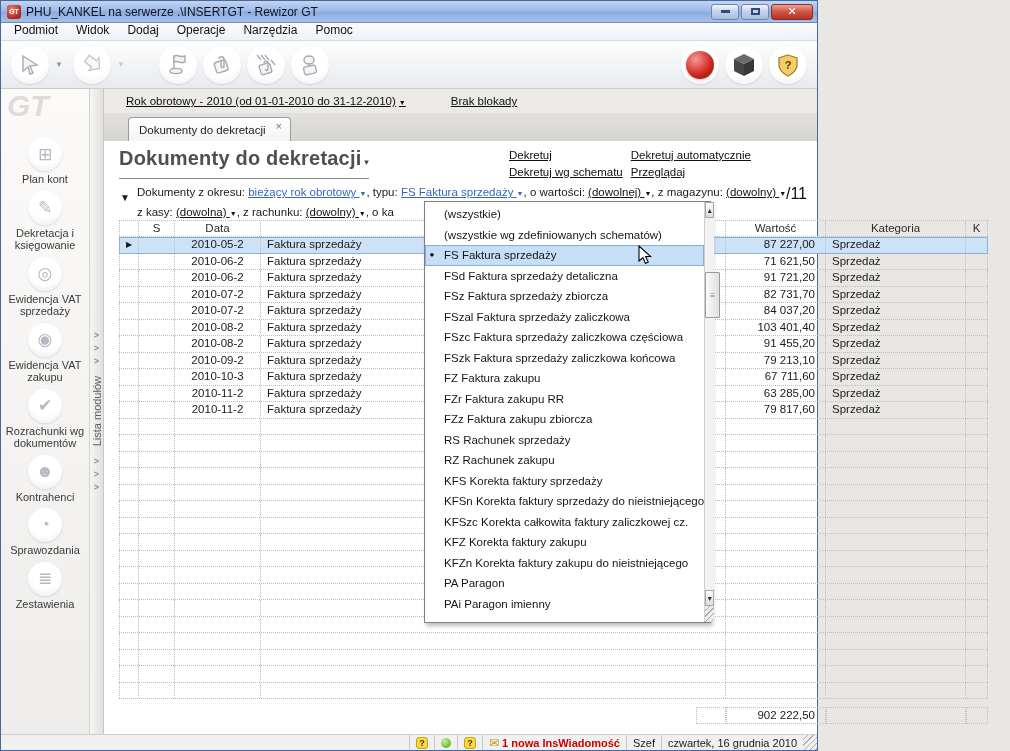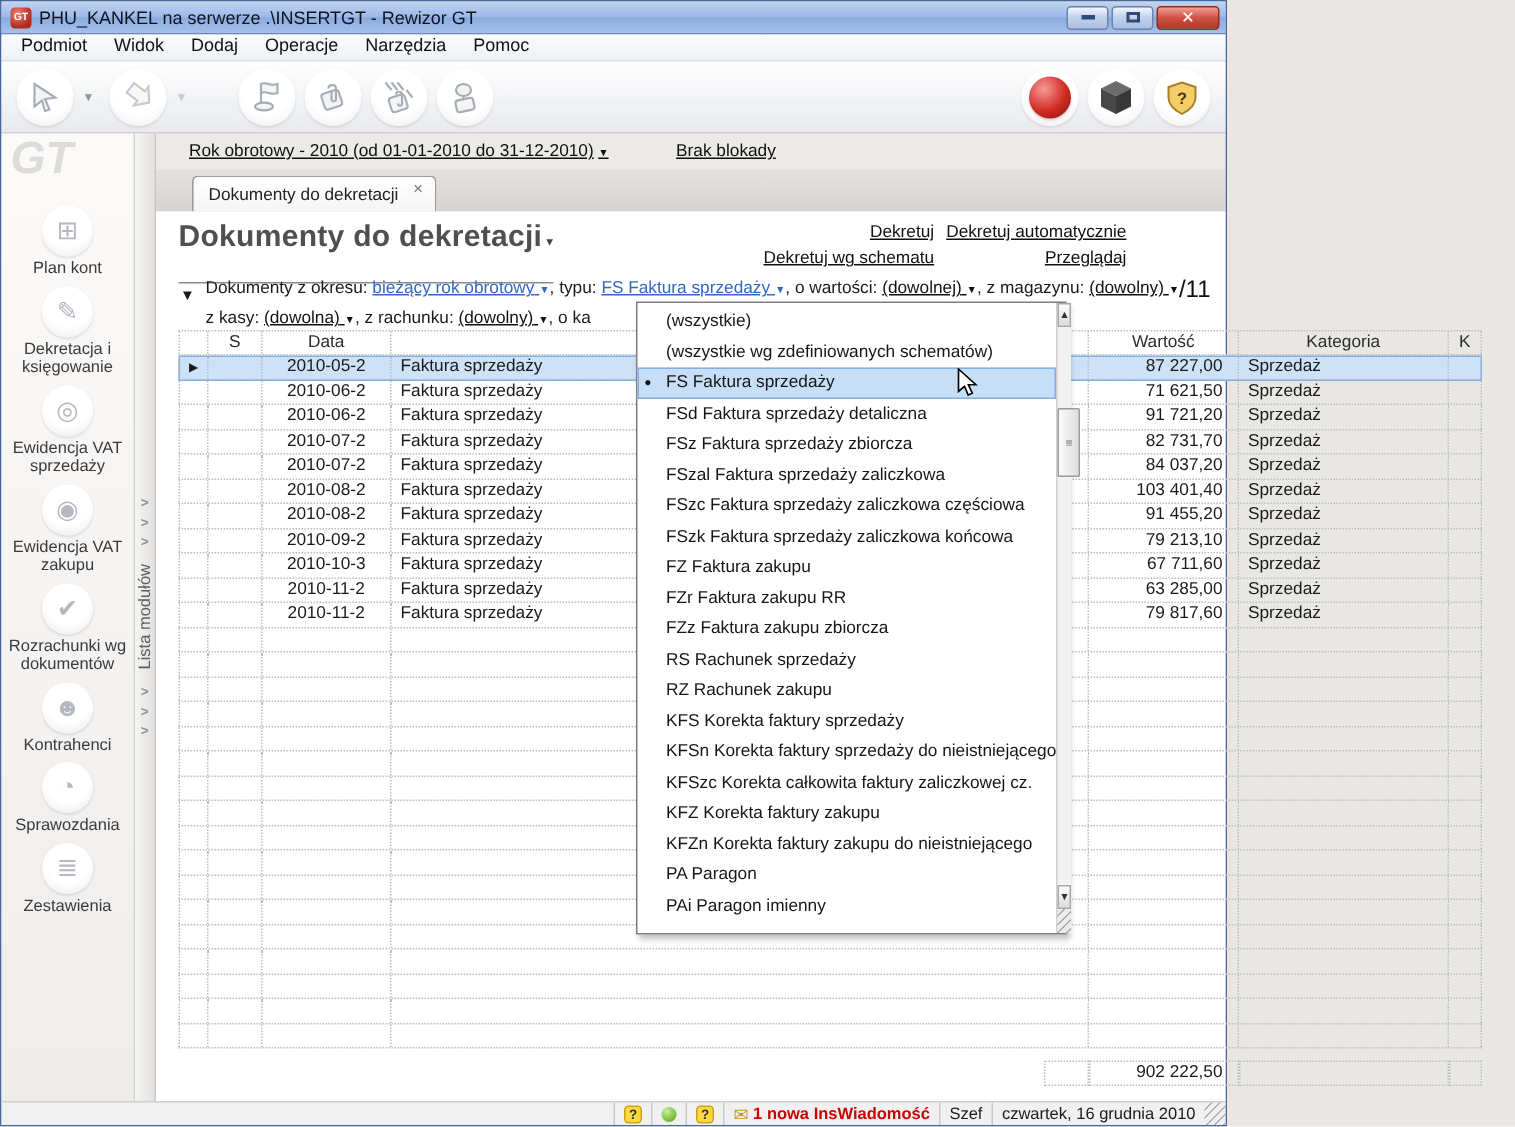--- a/index.html
+++ b/index.html
@@ -55,24 +55,24 @@
   .lock-link { margin-left:45px; }
 
   .tabstrip { height:28px; background:linear-gradient(#e3e1de,#d6d4d1); display:flex; align-items:flex-end; padding-left:24px; }
   .tab { height:24px; background:linear-gradient(#ffffff,#f4f4f4); border:1px solid #9b9b9b; border-bottom:none; border-radius:4px 4px 0 0; display:flex; align-items:center; padding:0 8px 0 10px; font-size:11.5px; color:#222; }
   .tab-close { margin-left:10px; color:#777; font-size:11px; line-height:11px; align-self:flex-start; margin-top:3px; }
 
   .content { flex:1; background:#ffffff; position:relative; min-height:0; }
 
   .page-header { display:flex; padding:6px 0 0 15px; height:42px; }
   .page-title-wrap { width:390px; }
-  .page-title { display:inline-block; font-size:20px; font-weight:bold; color:#4f4f4f; border-bottom:1px solid #8a8a8a; padding-bottom:18px; letter-spacing:.2px; }
+  .page-title { display:inline-block; font-size:20px; font-weight:bold; color:#4f4f4f; border-bottom:1px solid #8a8a8a; padding-bottom:8px; letter-spacing:.2px; }
   .title-caret { font-size:9px; color:#444; }
   .actions-col { display:flex; flex-direction:column; margin-right:8px; }
-  .actions-col a, .action-link { color:#101010; text-decoration:underline; font-size:11.5px; line-height:17px; white-space:nowrap;text-align:right; }
+  .actions-col a, .action-link { color:#101010; text-decoration:underline; font-size:11.5px; line-height:17px; white-space:nowrap; }
   .actions-col:first-of-type { width:120px; }
 
   .filter-block { position:relative; padding-left:33px; height:37px; }
   .funnel { position:absolute; left:16px; top:9px; font-size:10px; color:#1a1a1a; }
   .filter-line { line-height:18px; white-space:nowrap; }
   .flink-blue { color:#3468c0; text-decoration:underline; }
   .flink-blue .c { color:#3468c0; }
   .flink-black { color:#111; text-decoration:underline; }
   .c { font-size:7px; text-decoration:none; display:inline-block; }
   .pager { position:absolute; right:10px; top:2px; font-size:16px; color:#101010; }

